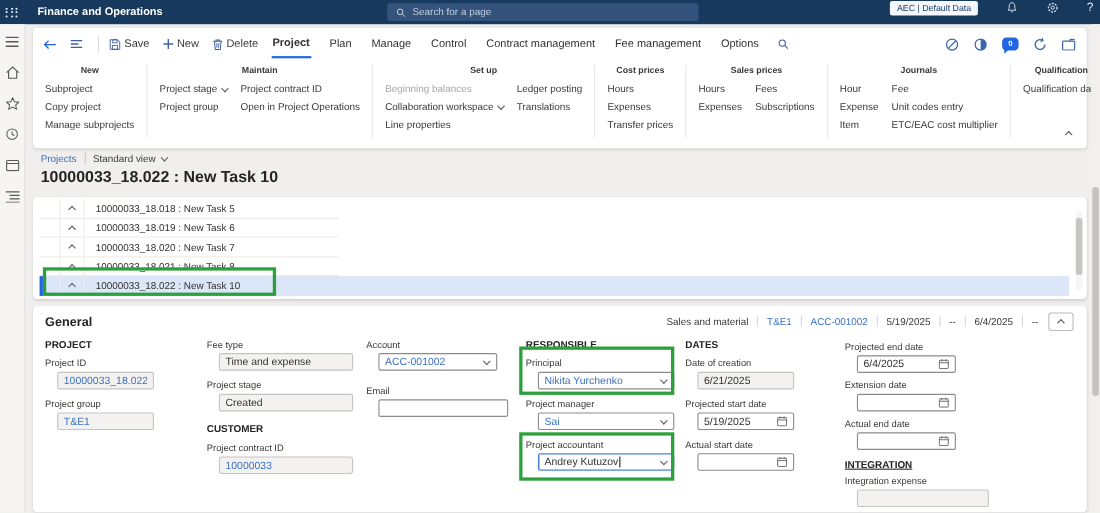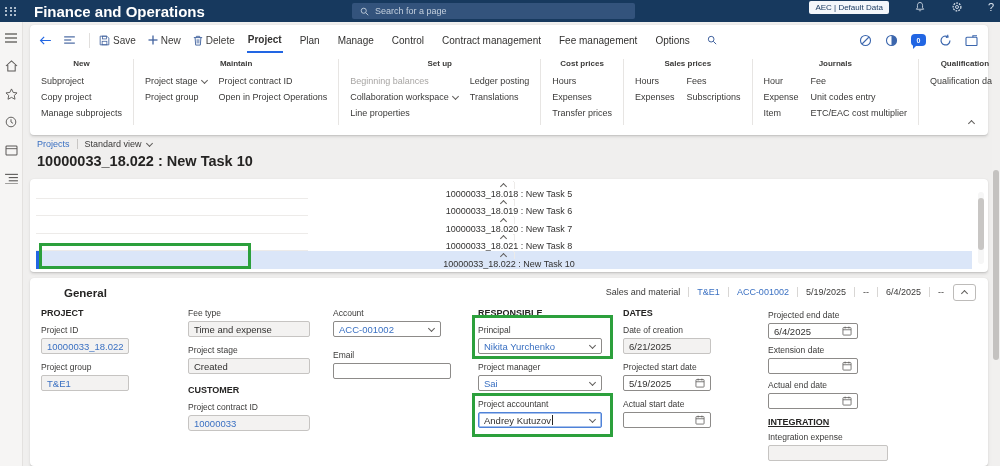--- a/index.html
+++ b/index.html
@@ -5,21 +5,21 @@
   * { box-sizing: border-box; margin: 0; padding: 0; }
   html,body { width:1000px; height:466px; overflow:hidden; }
   body { font-family:"Liberation Sans","DejaVu Sans",sans-serif; background:#f0efee; position:relative; color:#323130; }
   #app { position:absolute; inset:0; width:1000px; height:466px; }
 
   
   .topbar { position:absolute; left:0; top:0; width:1000px; height:22px; background:#17395e; display:flex; align-items:center; }
   .waffle { width:22px; height:22px; display:flex; align-items:center; justify-content:center; cursor:pointer; }
   .waffle .dots { display:grid; grid-template-columns:repeat(3,3px); grid-gap:1.5px; }
   .waffle .dots i { width:2px; height:2px; background:#dfe7f0; border-radius:1px; }
-  .app-title { color:#ffffff; font-size:15px; font-weight:bold; margin-left:12px; white-space:nowrap; }
+  .app-title { color:#ffffff; font-size:10px; font-weight:bold; margin-left:12px; white-space:nowrap; }
   .tsearch { position:absolute; left:352px; top:3px; width:283px; height:16px; background:#33537c; border-radius:2px; display:flex; align-items:center; padding:0 8px; gap:6px; cursor:text; }
   .tsearch span { color:#c3cfdd; font-size:9px; }
   .top-right { position:absolute; right:6px; top:0; height:14px; display:flex; align-items:center; gap:25px; }
   .env-pill { background:#f4f7fb; color:#1c3c63; font-size:8px; padding:2px 6px; border-radius:2px; white-space:nowrap; cursor:pointer; }
   .tb-ic { display:flex; align-items:center; justify-content:center; cursor:pointer; }
   .help-glyph { color:#dfe7f0; font-size:11px; cursor:pointer; }
 
   
   .navrail { position:absolute; left:0; top:22px; width:23px; height:444px; background:#f6f5f4; border-right:1px solid #e3e1df; display:flex; flex-direction:column; align-items:center; padding-top:9px; gap:14px; }
   .rail-ic { width:14px; height:14px; display:flex; align-items:center; justify-content:center; cursor:pointer; }
@@ -56,45 +56,45 @@
   .pagehead { position:absolute; left:37px; top:139px; }
   .bcrumb { display:flex; align-items:center; gap:7px; font-size:9px; }
   .bcrumb .plink { color:#3a70c2; cursor:pointer; }
   .bc-sep { width:1px; height:10px; background:#c8c6c4; }
   .bc-view { color:#3b3a39; cursor:pointer; display:flex; align-items:center; gap:5px; }
   .ptitle { font-size:14.5px; font-weight:bold; color:#252423; margin-top:4px; white-space:nowrap; }
 
   
   .gridcard { left:30px; top:179px; width:958px; height:93px; }
   .grows { padding-top:2px; }
-  .grow { height:17.5px; margin:0 16px 0 6px; display:flex; align-items:center; position:relative; cursor:pointer;flex-direction:column; }
+  .grow { height:17.5px; margin:0 16px 0 6px; display:flex; align-items:center; position:relative; cursor:pointer; }
   .grow .bline { position:absolute; left:0; bottom:0; width:272px; border-bottom:1px solid #edebe9; }
   .ca { width:19px; height:100%; border-right:1px solid #edebe9; }
   .cb { width:22px; height:100%; border-right:1px solid #edebe9; display:flex; align-items:center; justify-content:center; }
   .cc { padding-left:10px; font-size:9px; color:#323130; white-space:nowrap; }
   .grow.sel { background:#dbe6f8; }
   .grow.sel::before { content:""; position:absolute; left:0; top:0; width:3px; height:100%; background:#2266E3; }
   .gannot { position:absolute; left:9px; top:64px; width:212px; height:26px; border:3px solid #2ca03c; pointer-events:none; }
   .gsb { position:absolute; right:4px; top:13px; width:6px; height:72px; background:#f6f6f6; border-radius:3px; cursor:pointer; }
   .gsb-thumb { position:absolute; top:6px; left:0; width:6px; height:52px; background:#c8c6c4; border-radius:3px; }
 
   
-  .gencard { left:30px; top:278px; width:958px; height:188px;padding-left:23px; }
+  .gencard { left:30px; top:278px; width:958px; height:188px; }
   .ghead { position:relative; height:28px; }
   .gtitle { position:absolute; left:11px; top:9px; font-size:11.5px; font-weight:bold; color:#252423; cursor:pointer; }
   .gsum { position:absolute; right:44px; top:9px; display:flex; align-items:center; gap:8px; font-size:9px; color:#3b3a39; white-space:nowrap; }
   .gsum .sep { width:1px; height:10px; background:#d8d6d4; }
   .gsum .lnk { color:#3a70c2; cursor:pointer; }
   .gcollapse { position:absolute; right:12px; top:6px; width:23px; height:17px; border:1px solid #bdbbb9; border-radius:3px; display:flex; align-items:center; justify-content:center; cursor:pointer; background:#fff; }
 
   .fcol { position:absolute; }
   .sect { font-size:9px; font-weight:bold; color:#252423; margin-bottom:7px; white-space:nowrap; }
   .fg { margin-bottom:8px; }
   .flabel { font-size:8.5px; color:#3b3a39; margin-bottom:3px; white-space:nowrap; }
-  .inp { height:16px; border:1px solid #8d8b89; border-radius:2px; background:#fff; display:flex; align-items:center; padding:0 5px; font-size:9.5px; color:#323130; position:relative; cursor:text; }
+  .inp { height:16px; border:1px solid #8d8b89; border-radius:2px; background:#fff; display:flex; align-items:center; padding:0 5px; font-size:9.5px; color:#323130; position:relative; cursor:text;margin-left:11px; }
   .inp.dis { background:#f3f2f1; border-color:#c6c4c2; cursor:default; }
   .inp .lnkv { color:#3a70c2; white-space:nowrap; overflow:hidden; }
   .inp .chev-d { position:absolute; right:6px; top:6px; }
   .inp.focus { border-color:#4f82d8; box-shadow:0 0 0 0.5px #4f82d8 inset; }
   .caret-i { display:inline-block; width:1px; height:10px; background:#252423; margin-left:1px; }
   .calic { margin-left:auto; display:flex; align-items:center; }
   .ellbtn { margin-left:auto; width:16px; height:11px; background:#e9e8e7; border-radius:3px; display:flex; align-items:center; justify-content:center; gap:1.5px; cursor:pointer; }
   .ellbtn i { width:2px; height:2px; border-radius:50%; background:#5f5d5b; }
   .fannot { position:absolute; border:3px solid #2ca03c; pointer-events:none; }
 

